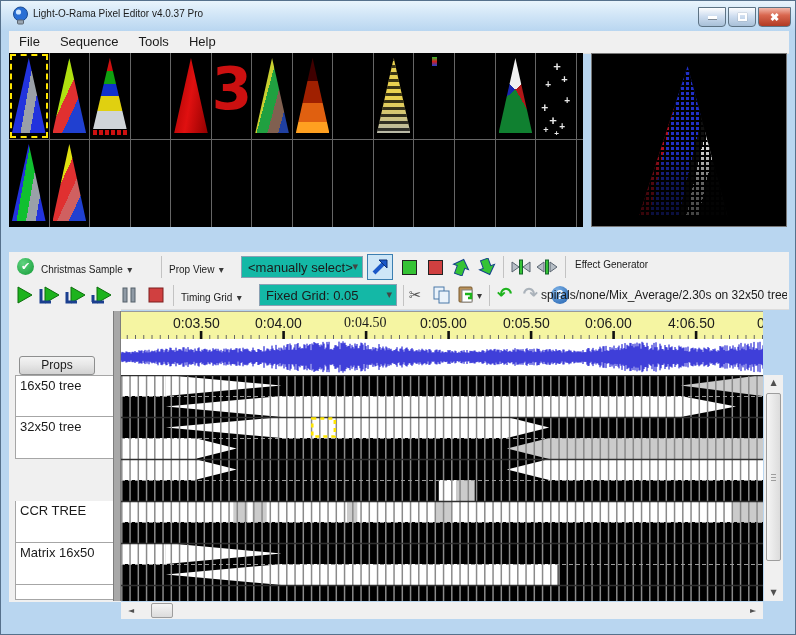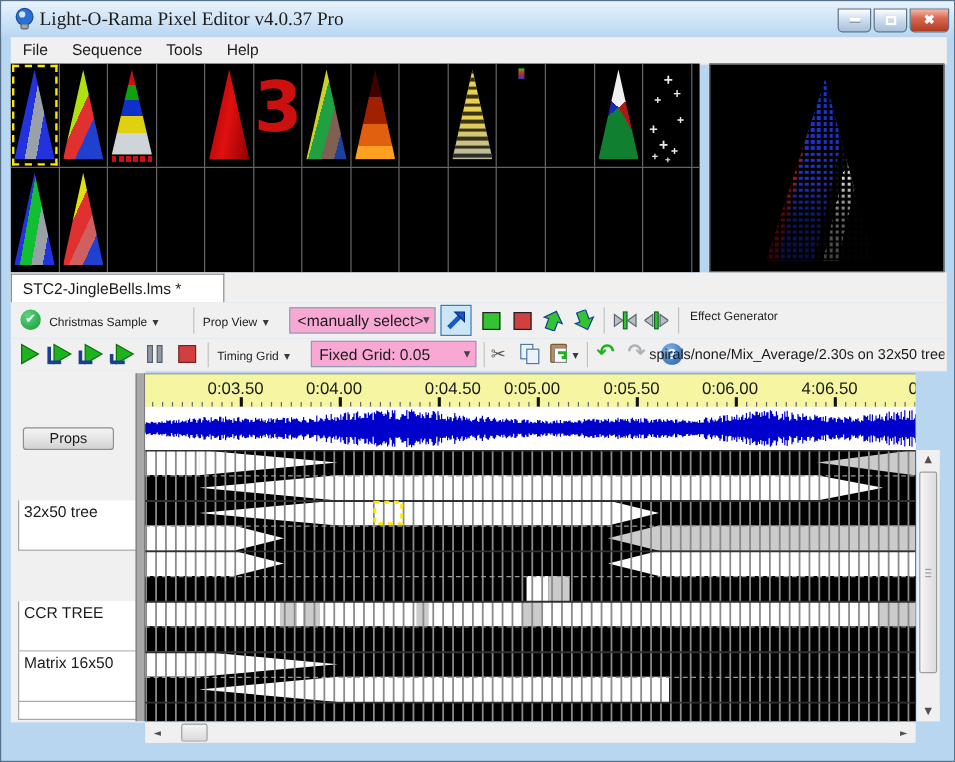--- a/index.html
+++ b/index.html
@@ -3,21 +3,21 @@
 <meta charset="utf-8">
 <style>
   html,body{margin:0;padding:0;background:#888;}
   .win{position:relative;width:796px;height:635px;background:#b9d6f0;
        font-family:"Liberation Sans",sans-serif;overflow:hidden;
        border:1px solid #56718c;box-sizing:border-box;}
   .abs{position:absolute;}
   
   .titlebar{left:0;top:0;width:796px;height:30px;
     background:linear-gradient(#e9f4fc,#d2e6f7 45%,#b9d6f0);}
-  .title-text{left:32px;top:7px;font-size:16px;color:#1b1b1b;font-family:Liberation Serif, serif;}
+  .title-text{left:32px;top:7px;font-size:10px;color:#1b1b1b;}
   .bulb{left:11px;top:5px;width:17px;height:20px;}
   .winbtn{top:6px;height:20px;border:1px solid #5d7384;border-radius:0 0 4px 4px;
     background:linear-gradient(#fdfdfe,#cfdef0 45%,#a8c0d8);text-align:center;
     font-size:11px;line-height:18px;color:#222;box-sizing:border-box;}
   .winbtn.close{background:linear-gradient(#f2b8aa,#d9674f 40%,#b13a23);color:#fff;
     font-weight:bold;}
   .glyph-min{display:inline-block;width:9px;height:3px;background:#fff;
     box-shadow:0 1px 0 rgba(0,0,0,.35);margin-bottom:2px;}
   .glyph-max{display:inline-block;width:9px;height:8px;border:2px solid #fff;
     box-shadow:0 0 1px rgba(0,0,0,.4);box-sizing:border-box;margin-top:5px;}
@@ -64,21 +64,21 @@
     border:1px solid #8c8c8c;border-bottom:none;box-sizing:border-box;
     font-size:13px;color:#1b1b1b;padding:4px 0 0 9px;}
   
   .toolbar1{left:8px;top:251px;width:780px;height:30px;background:#f0f0f0;}
   .toolbar2{left:8px;top:281px;width:780px;height:27px;background:#f0f0f0;
     border-bottom:1px solid #dcdcdc;}
   .tb-label{font-size:10px;color:#1b1b1b;}
   .sep{width:1px;background:#c3c3c3;}
   .circle-check{width:17px;height:17px;border-radius:50%;background:radial-gradient(circle at 35% 30%,#5fd37f,#129a35);
     color:#fff;font-size:11px;text-align:center;line-height:17px;}
-  .combo{background:#f9a8d4;border:1px solid #8ba0b3;font-size:13px;color:#1b1b1b;
+  .combo{background:#14b8a6;border:1px solid #8ba0b3;font-size:13px;color:#1b1b1b;
     box-sizing:border-box;}
   .combo .arr{position:absolute;right:4px;top:3px;color:#444;font-size:11px;}
   .dd-arr{color:#3a3a3a;font-size:10px;}
   .toolicon{width:24px;height:24px;text-align:center;}
   .toolicon.selected{background:#cde6f7;border:1px solid #3c7fb1;box-sizing:border-box;}
   .sq{display:inline-block;width:13px;height:13px;border:1px solid #222;margin-top:5px;}
   .status-text{font-size:12px;color:#1b1b1b;white-space:nowrap;overflow:hidden;}
   .txticon{font-size:15px;line-height:22px;font-family:"DejaVu Sans",sans-serif;}
   
   .left-panel{left:8px;top:308px;width:112px;height:293px;background:#f0f0f0;}
@@ -195,23 +195,20 @@
       <div class="pcell" style="left: 486.6px; top: 86px; width: 40.55px; height: 88px;"></div>
       <div class="pcell" style="left: 527.15px; top: 86px; width: 40.55px; height: 88px;"></div>
       <div class="pcell" style="left: 567.7px; top: 86px; width: 40.55px; height: 88px;"></div>
       <div class="prow-line"></div>
     </div>
 
   <div class="abs preview-main">
     <div class="main-tree"></div>
   </div>
 
-  <div class="abs tabbar">
-    <div class="tab">STC2-JingleBells.lms *</div>
-  </div>
 
   <div class="abs toolbar1">
     <div class="abs circle-check" style="left:8px;top:6px;"><span>✔</span></div>
     <div class="abs" style="left:32px;top:7px;">
       <span class="tb-label">Christmas Sample</span>
       <span class="dd-arr">▾</span>
     </div>
     <div class="abs sep" style="left:152px;top:4px;height:22px;"></div>
     <div class="abs" style="left:160px;top:7px;">
       <span class="tb-label">Prop View</span>
@@ -305,31 +302,32 @@
     <div class="abs sep" style="left:480px;top:3px;height:21px;"></div>
     <div class="abs txticon" style="left:488px;top:1px;color:#1db31d;font-weight:bold;font-size:18px;"><span>↶</span></div>
     <div class="abs txticon" style="left:514px;top:1px;color:#aab2ba;font-weight:bold;font-size:18px;"><span>↷</span></div>
     <div class="abs" style="left:542px;top:4px;width:18px;height:18px;border-radius:50%;background:radial-gradient(circle at 35% 30%,#7fb4e8,#1f5fae);color:#fff;font-size:12px;font-weight:bold;text-align:center;line-height:18px;"><span>?</span></div>
     <div class="abs sep" style="left:524px;top:3px;height:21px;opacity:0;"></div>
     <div class="abs status-text" style="left:532px;top:6px;width:246px;text-align:right;">spirals/none/Mix_Average/2.30s on 32x50 tree</div>
   </div>
 
   <div class="abs left-panel" id="leftPanel">
     <div class="props-btn">Props</div>
+  <div class="prop-row first" style="top: 66px; height: 42px;">16x50 tree</div>
       <div class="prop-row" style="top: 108px; height: 42px;">32x50 tree</div>
       <div class="prop-row" style="top: 192px; height: 42px;">CCR TREE</div>
       <div class="prop-row" style="top: 234px; height: 42px;">Matrix 16x50</div>
       <div class="prop-row" style="top: 276px; height: 15px;"></div>
     </div>
   <div class="abs gray-strip"></div>
 
   <div class="abs ruler" id="ruler">
       <span class="ruler-label" style="left: 52px; text-align: right;">0:03.50</span>
       <span class="ruler-label" style="left: 134px;">0:04.00</span>
-      <span class="ruler-label" style="left: 233px;">0:04.50</span>
+      <span class="ruler-label" style="left: 223px; font-family: Liberation Serif, serif;">0:04.50</span>
       <span class="ruler-label" style="left: 299px;">0:05.00</span>
       <span class="ruler-label" style="left: 382px;">0:05.50</span>
       <span class="ruler-label" style="left: 464px;">0:06.00</span>
       <span class="ruler-label" style="left: 547px;">4:06.50</span>
       <span class="ruler-label" style="left: 636px;">0</span>
       <svg width="642" height="10" style="position:absolute;left:0;bottom:0;">
         <rect x="5.75" y="5" width="1" height="4" fill="#666"></rect>
         <rect x="14.00" y="5" width="1" height="4" fill="#666"></rect>
         <rect x="22.25" y="5" width="1" height="4" fill="#666"></rect>
         <rect x="30.50" y="5" width="1" height="4" fill="#666"></rect>

